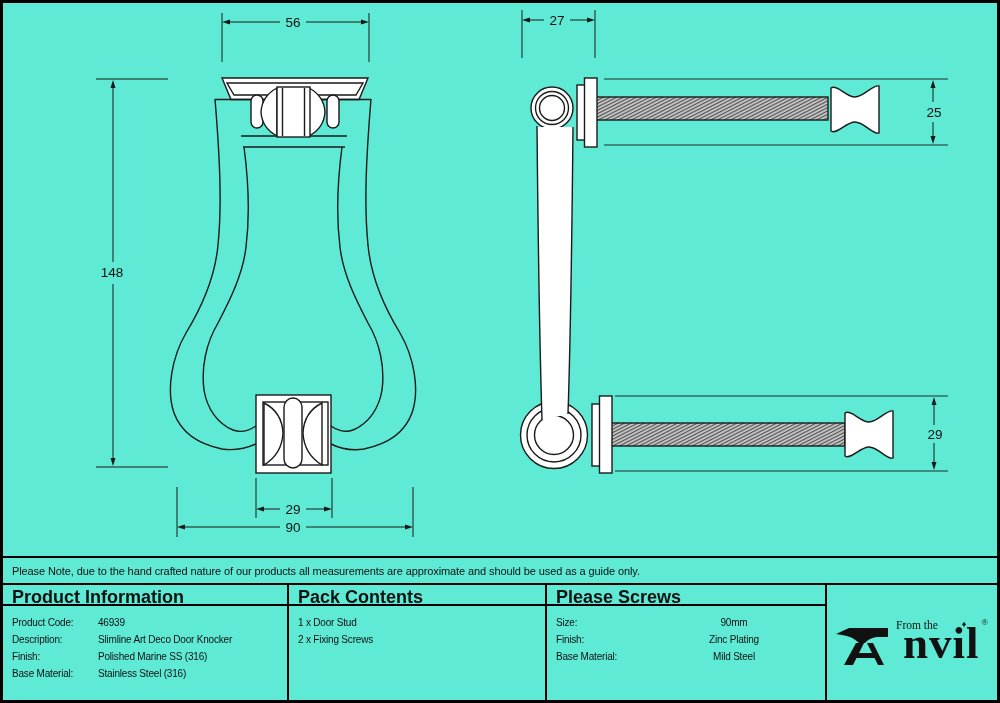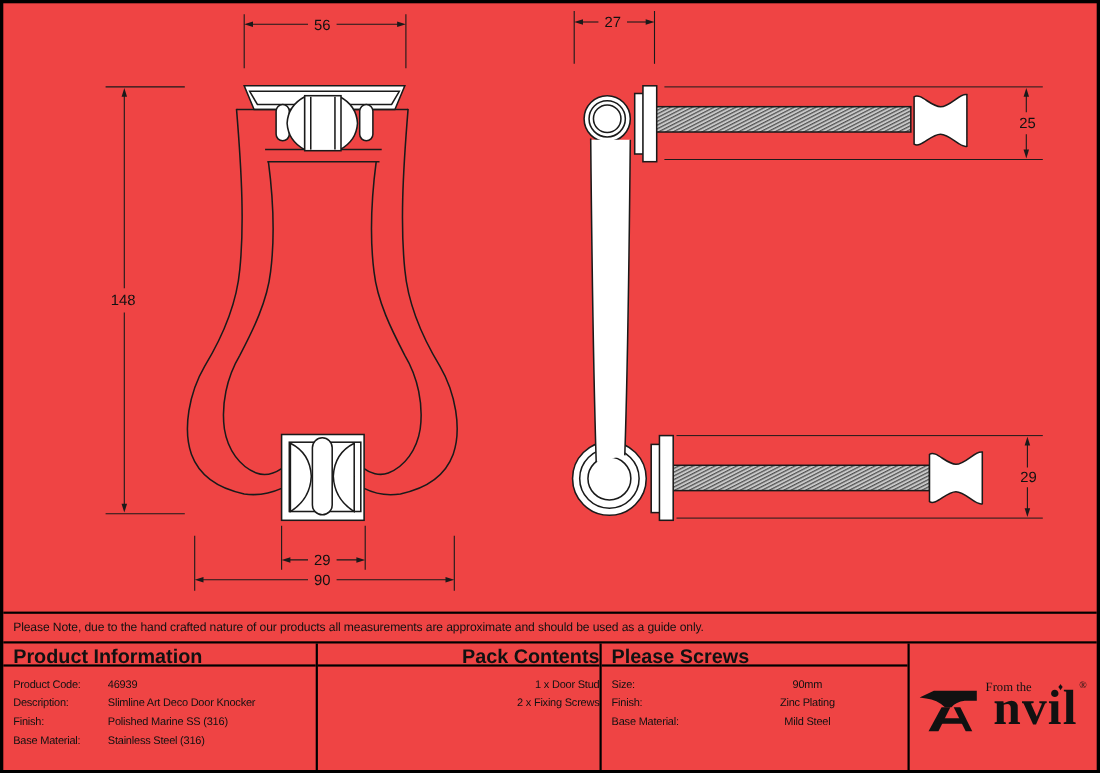--- a/index.html
+++ b/index.html
@@ -1,36 +1,36 @@
 <!DOCTYPE html>
 <html><head>
 <meta charset="utf-8">
 <style>
   html,body { margin:0; padding:0; background:#e8e8e8; }
   .page {
-    position:relative; width:1000px; height:703px; background:#ef4444;
+    position:relative; width:1000px; height:703px; background:#5eead4;
     font-family:"Liberation Sans", sans-serif; color:#111; overflow:hidden;
     margin:0 auto;
   }
   .frame { position:absolute; inset:0; border:3px solid #000; pointer-events:none; z-index:50; }
   svg.drawing { position:absolute; left:0; top:0; z-index:1; }
   svg.drawing text { font:13.5px "Liberation Sans", sans-serif; fill:#111; }
 
   .note-row {
     position:absolute; left:3px; right:3px; top:556px; height:25px;
     border-top:2px solid #000; display:flex; align-items:center;
     padding-left:9px; font-size:11px; letter-spacing:-0.1px; z-index:2;
   }
   .spec-table {
     position:absolute; left:3px; right:3px; top:583px; bottom:3px;
     border-top:2px solid #000; display:flex; z-index:2;
   }
   .col { box-sizing:border-box; }
   .col-product   { width:284px; }
-  .col-pack      { width:258px; border-left:2px solid #000;text-align:right; }
+  .col-pack      { width:258px; border-left:2px solid #000; }
   .col-screws    { width:280px; border-left:2px solid #000; }
   .col-logo      { flex:1; border-left:2px solid #000; display:flex; align-items:center; justify-content:center; }
   .col-header {
     height:17px; border-bottom:2px solid #000; font-size:18px; font-weight:bold;
     padding:2px 0 0 9px;
   }
   .col-body { padding:8px 0 0 9px; font-size:10px; letter-spacing:-0.2px; }
   .kv { display:flex; align-items:flex-start; }
   .kv .k { width:86px; flex:0 0 86px; line-height:17px; }
   .kv .v { line-height:17px;text-align:center; }

